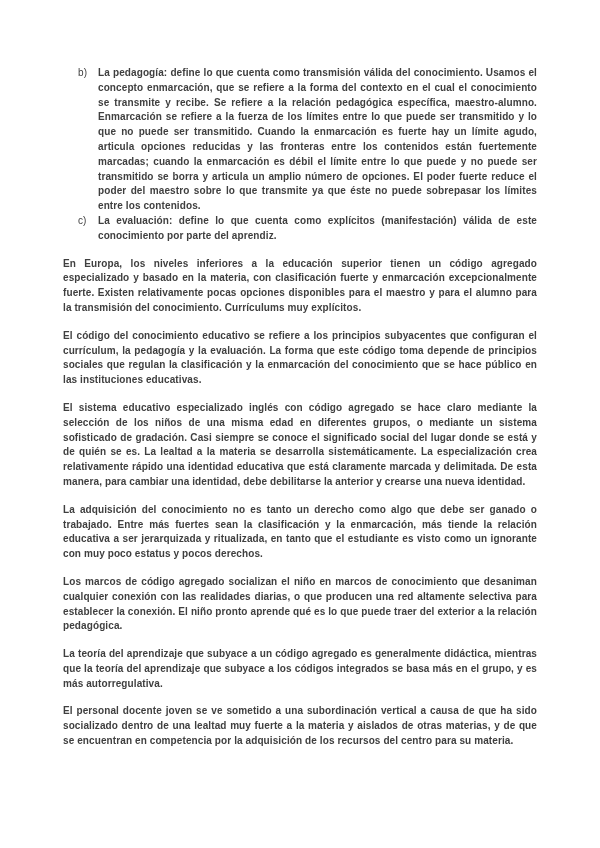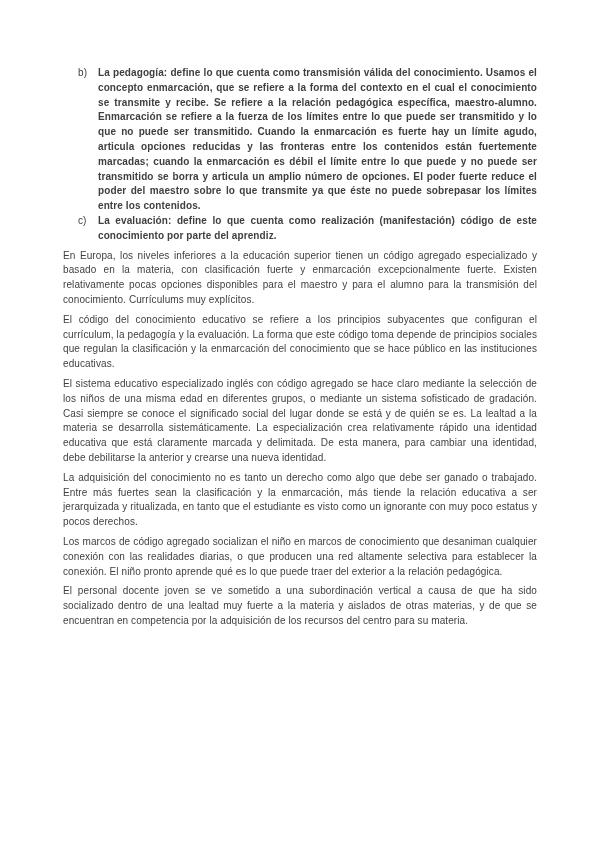--- a/index.html
+++ b/index.html
@@ -36,42 +36,44 @@
   .marker {
     flex: 0 0 20px;
     width: 20px;
   }
   .li-text {
     flex: 1;
     text-align: justify;
     font-weight: bold;
   }
   p.para {
-    margin: 5px 0 0 0;
+    margin: 13px 0 0 0;
     text-align: justify;
+    font-weight: bold;
   }
 </style>
 </head>
 <body style="color: rgb(63, 63, 63); background: rgb(255, 255, 255);">
 
 <div class="page">
   <div class="doc">
 
     <div class="list">
       <div class="list-item">
         <span class="marker">b)</span>
         <span class="li-text">La pedagogía: define lo que cuenta como transmisión válida del conocimiento. Usamos el concepto enmarcación, que se refiere a la forma del contexto en el cual el conocimiento se transmite y recibe. Se refiere a la relación pedagógica específica, maestro-alumno. Enmarcación se refiere a la fuerza de los límites entre lo que puede ser transmitido y lo que no puede ser transmitido. Cuando la enmarcación es fuerte hay un límite agudo, articula opciones reducidas y las fronteras entre los contenidos están fuertemente marcadas; cuando la enmarcación es débil el límite entre lo que puede y no puede ser transmitido se borra y articula un amplio número de opciones. El poder fuerte reduce el poder del maestro sobre lo que transmite ya que éste no puede sobrepasar los límites entre los contenidos.</span>
       </div>
       <div class="list-item">
         <span class="marker">c)</span>
-        <span class="li-text">La evaluación: define lo que cuenta como realización (manifestación) código de este conocimiento por parte del aprendiz.</span>
+        <span class="li-text">La evaluación: define lo que cuenta como explícitos (manifestación) válida de este conocimiento por parte del aprendiz.</span>
       </div>
     </div>
 
     <p class="para">En Europa, los niveles inferiores a la educación superior tienen un código agregado especializado y basado en la materia, con clasificación fuerte y enmarcación excepcionalmente fuerte. Existen relativamente pocas opciones disponibles para el maestro y para el alumno para la transmisión del conocimiento. Currículums muy explícitos.</p>
     <p class="para">El código del conocimiento educativo se refiere a los principios subyacentes que configuran el currículum, la pedagogía y la evaluación. La forma que este código toma depende de principios sociales que regulan la clasificación y la enmarcación del conocimiento que se hace público en las instituciones educativas.</p>
     <p class="para">El sistema educativo especializado inglés con código agregado se hace claro mediante la selección de los niños de una misma edad en diferentes grupos, o mediante un sistema sofisticado de gradación. Casi siempre se conoce el significado social del lugar donde se está y de quién se es. La lealtad a la materia se desarrolla sistemáticamente. La especialización crea relativamente rápido una identidad educativa que está claramente marcada y delimitada. De esta manera, para cambiar una identidad, debe debilitarse la anterior y crearse una nueva identidad.</p>
     <p class="para">La adquisición del conocimiento no es tanto un derecho como algo que debe ser ganado o trabajado. Entre más fuertes sean la clasificación y la enmarcación, más tiende la relación educativa a ser jerarquizada y ritualizada, en tanto que el estudiante es visto como un ignorante con muy poco estatus y pocos derechos.</p>
     <p class="para">Los marcos de código agregado socializan el niño en marcos de conocimiento que desaniman cualquier conexión con las realidades diarias, o que producen una red altamente selectiva para establecer la conexión. El niño pronto aprende qué es lo que puede traer del exterior a la relación pedagógica.</p>
+    <p class="para">La teoría del aprendizaje que subyace a un código agregado es generalmente didáctica, mientras que la teoría del aprendizaje que subyace a los códigos integrados se basa más en el grupo, y es más autorregulativa.</p>
     <p class="para">El personal docente joven se ve sometido a una subordinación vertical a causa de que ha sido socializado dentro de una lealtad muy fuerte a la materia y aislados de otras materias, y de que se encuentran en competencia por la adquisición de los recursos del centro para su materia.</p>
 
   </div>
 </div>
 
 </body></html>

